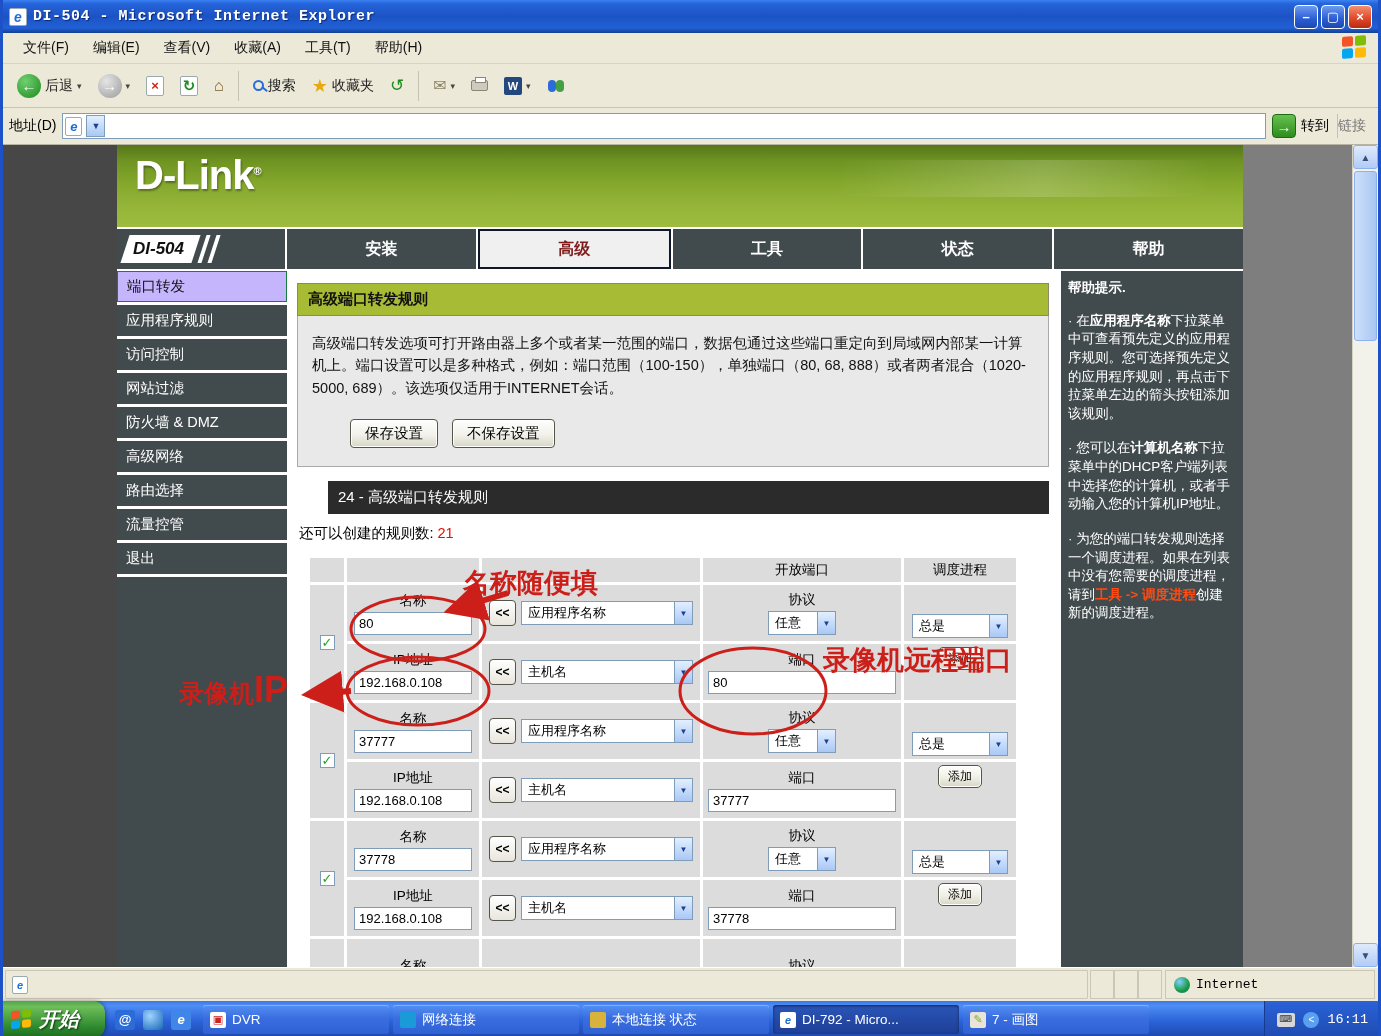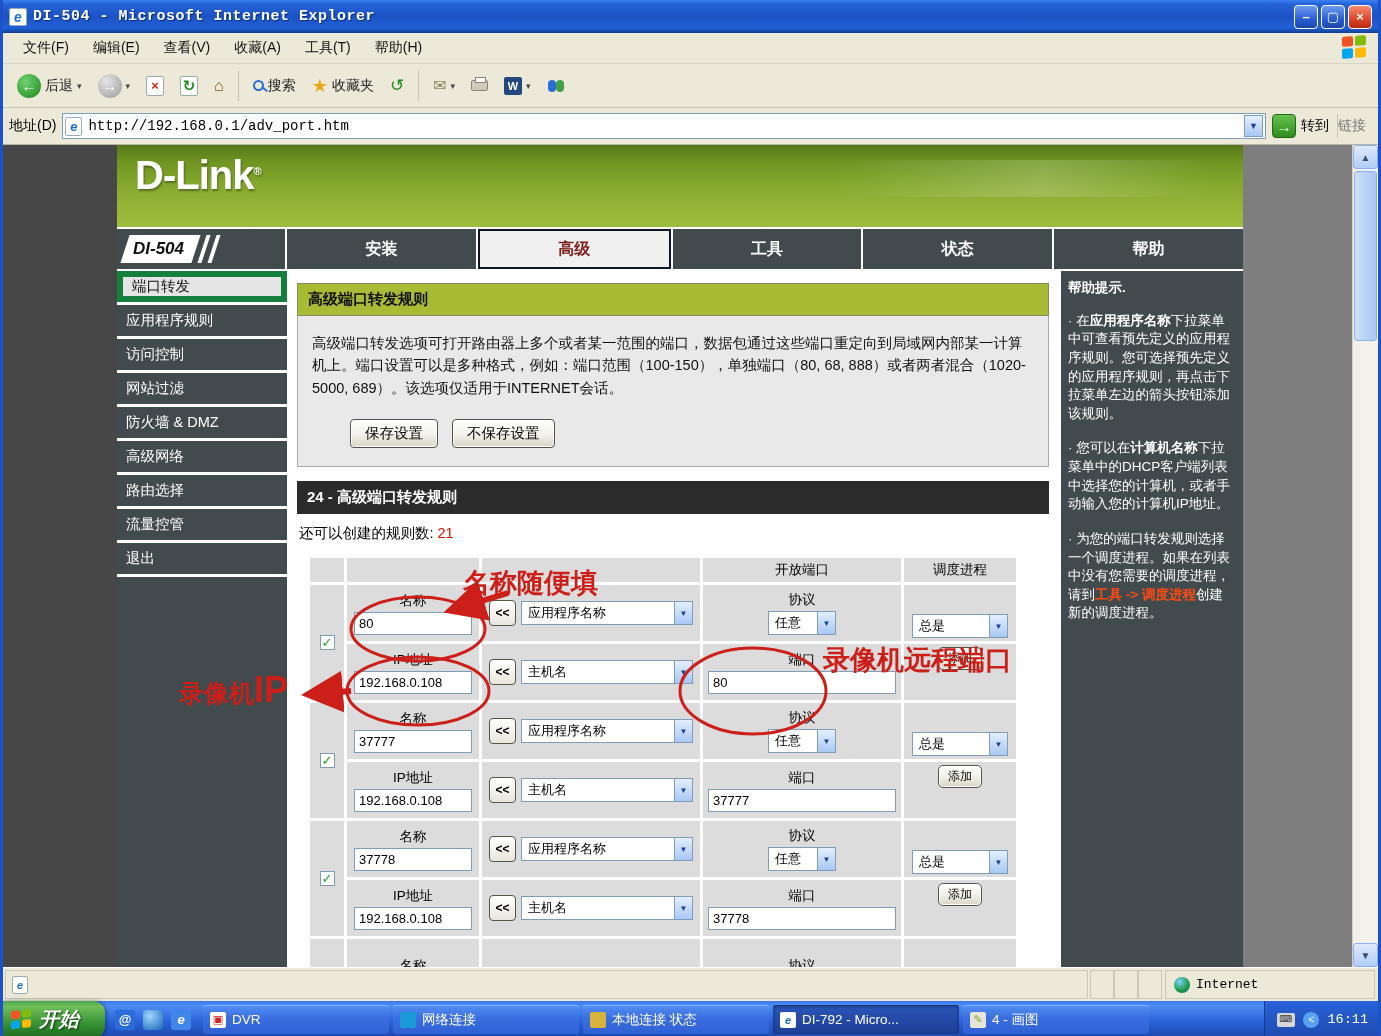--- a/index.html
+++ b/index.html
@@ -90,31 +90,31 @@
   .tab-logo .lg span{display:inline-block;transform:skewX(18deg);}
   .tab-logo .slash{width:4px;height:28px;background:#fff;transform:skewX(-18deg);margin-left:2px;}
   .tab{flex:1;background:#414a4c;color:#fff;display:flex;align-items:center;justify-content:center;
     font-size:16px;font-weight:bold;}
   .tab.active{background:#f0f0f0;color:#7f1d1d;border:2px solid #0f172a;}
   
   .bodyrow{flex:1;display:flex;min-height:0;margin-top:2px;}
   .sidebar{width:170px;display:flex;flex-direction:column;background:#fff;}
   .side-item{height:31px;background:#414a4c;color:#fff;display:flex;align-items:center;
     padding-left:9px;font-size:14.5px;margin-bottom:3px;}
-  .side-item.active{background:#e5e5e5;color:#111;border:6px solid #15803d;}
+  .side-item.active{background:#c4b5fd;color:#111;border:1px solid #15803d;}
   .side-fill{flex:1;background:#414a4c;}
   .main{flex:1;background:#fff;padding:12px 10px 0 10px;min-width:0;}
   .greenbar{background:#a8bb34;border:1px solid #8a8a6a;font-weight:bold;font-size:15px;
     padding:6px 10px;color:#111;}
   .descbox{background:#e9e9e9;border:1px solid #aaa;border-top:0;padding:16px 14px 18px 14px;}
   .desc{font-size:14.5px;line-height:1.55;color:#111;}
   .btnrow{margin-top:20px;display:flex;gap:14px;padding-left:38px;}
   .xpbtn{background:linear-gradient(#fefefc,#f2f1ea 55%,#d9d6c6);border:1px solid #55564a;border-radius:4px;
     padding:4px 14px;font-size:14.5px;box-shadow:inset 0 0 0 1px #fff;}
-  .darkbar{margin-top:14px;background:#2b2b2b;color:#fff;font-weight:bold;font-size:15px;padding:7px 10px;}
+  .darkbar{margin-top:14px;background:#2b2b2b;color:#fff;font-weight:normal;font-size:15px;padding:7px 10px;margin-left:31px;}
   .rulesline{font-size:14.5px;margin:10px 0 12px 2px;}
   .rulesline .num{color:#e01000;margin-left:4px;}
   
   table.rules{border-collapse:separate;border-spacing:3px;margin-left:10px;}
   table.rules td{background:#dcdcdc;text-align:center;vertical-align:middle;padding:3px 4px;font-size:13.5px;}
   td.c-chk{width:34px;} td.c-name{width:132px;} td.c-app{width:218px;} td.c-port{width:198px;} td.c-sch{width:112px;}
   .flabel{display:block;font-size:13.5px;margin-bottom:2px;color:#000;}
   .tin{border:1px solid #7f9db9;height:23px;font-size:13px;padding:0 4px;background:#fff;width:118px;
     font-family:"Liberation Sans","DejaVu Sans",sans-serif;}
   .tin.wide{width:188px;}
@@ -252,21 +252,20 @@
     </span>
     <span class="tool">
       <span class="msgr"></span>
     </span>
   </div>
 
   <div class="addrbar">
     <span>地址(D)</span>
     <span class="addr-input">
       <span class="addr-fav">e</span>
-      <input type="text" value="http://192.168.0.1/adv_port.htm" style="">
       <span class="addr-drop">▼</span>
     </span>
     <span class="gobtn">
       <span class="go-ico">→</span>
       <span>转到</span>
     </span>
     <span class="links">链接</span>
   </div>
 
   <div class="viewport">
@@ -564,21 +563,21 @@
     <div class="taskitem">
       <span class="ti-ico ico-lan"></span>
       <span>本地连接 状态</span>
     </div>
     <div class="taskitem active">
       <span class="ti-ico ico-ie">e</span>
       <span>DI-792 - Micro...</span>
     </div>
     <div class="taskitem">
       <span class="ti-ico ico-paint">✎</span>
-      <span>4 - 画图</span>
+      <span>7 - 画图</span>
     </div>
     <div class="tray">
       <span class="kbd">⌨</span>
       <span class="chev">&lt;</span>
       <span class="time">16:11</span>
     </div>
   </div>
 </div>
 
 </body></html>

